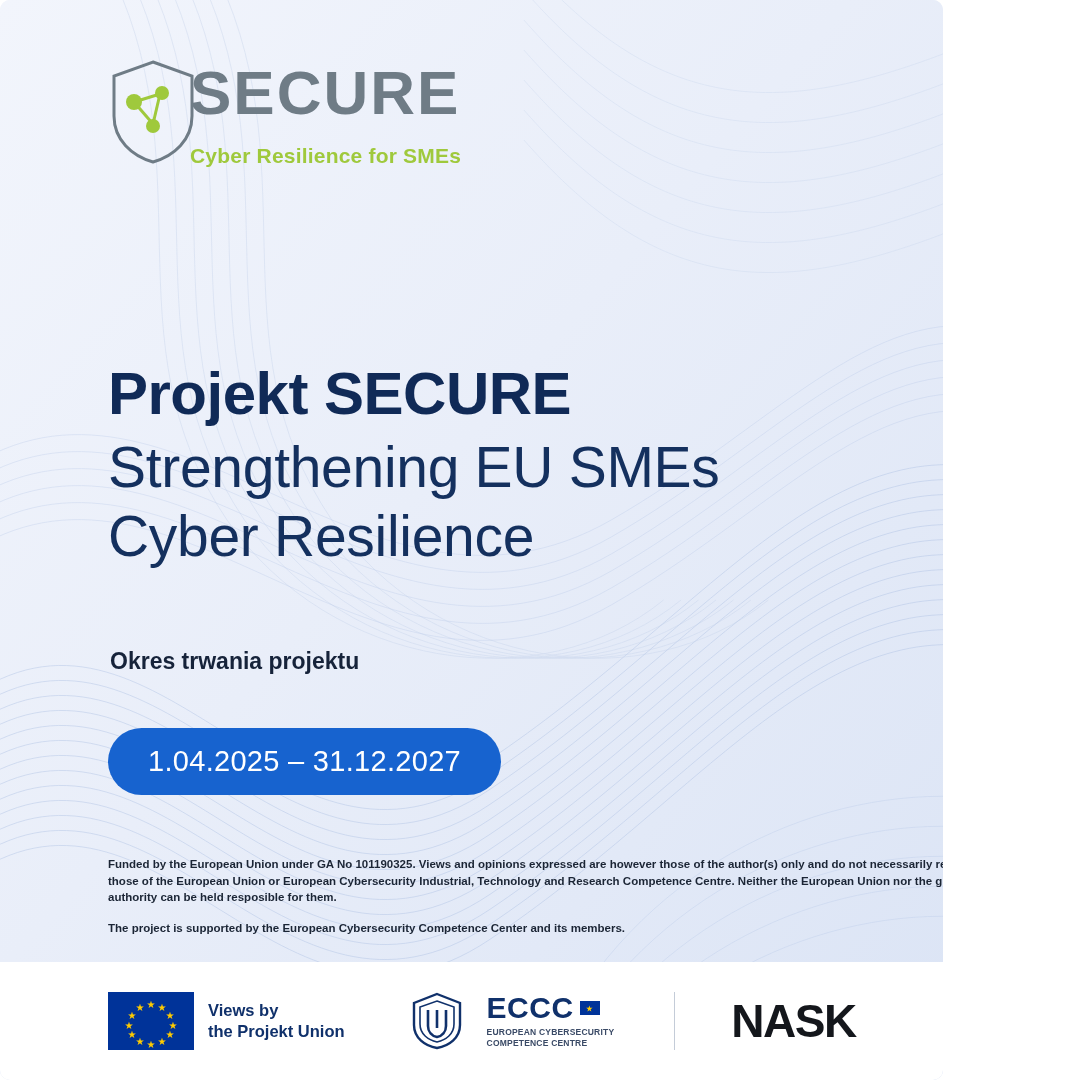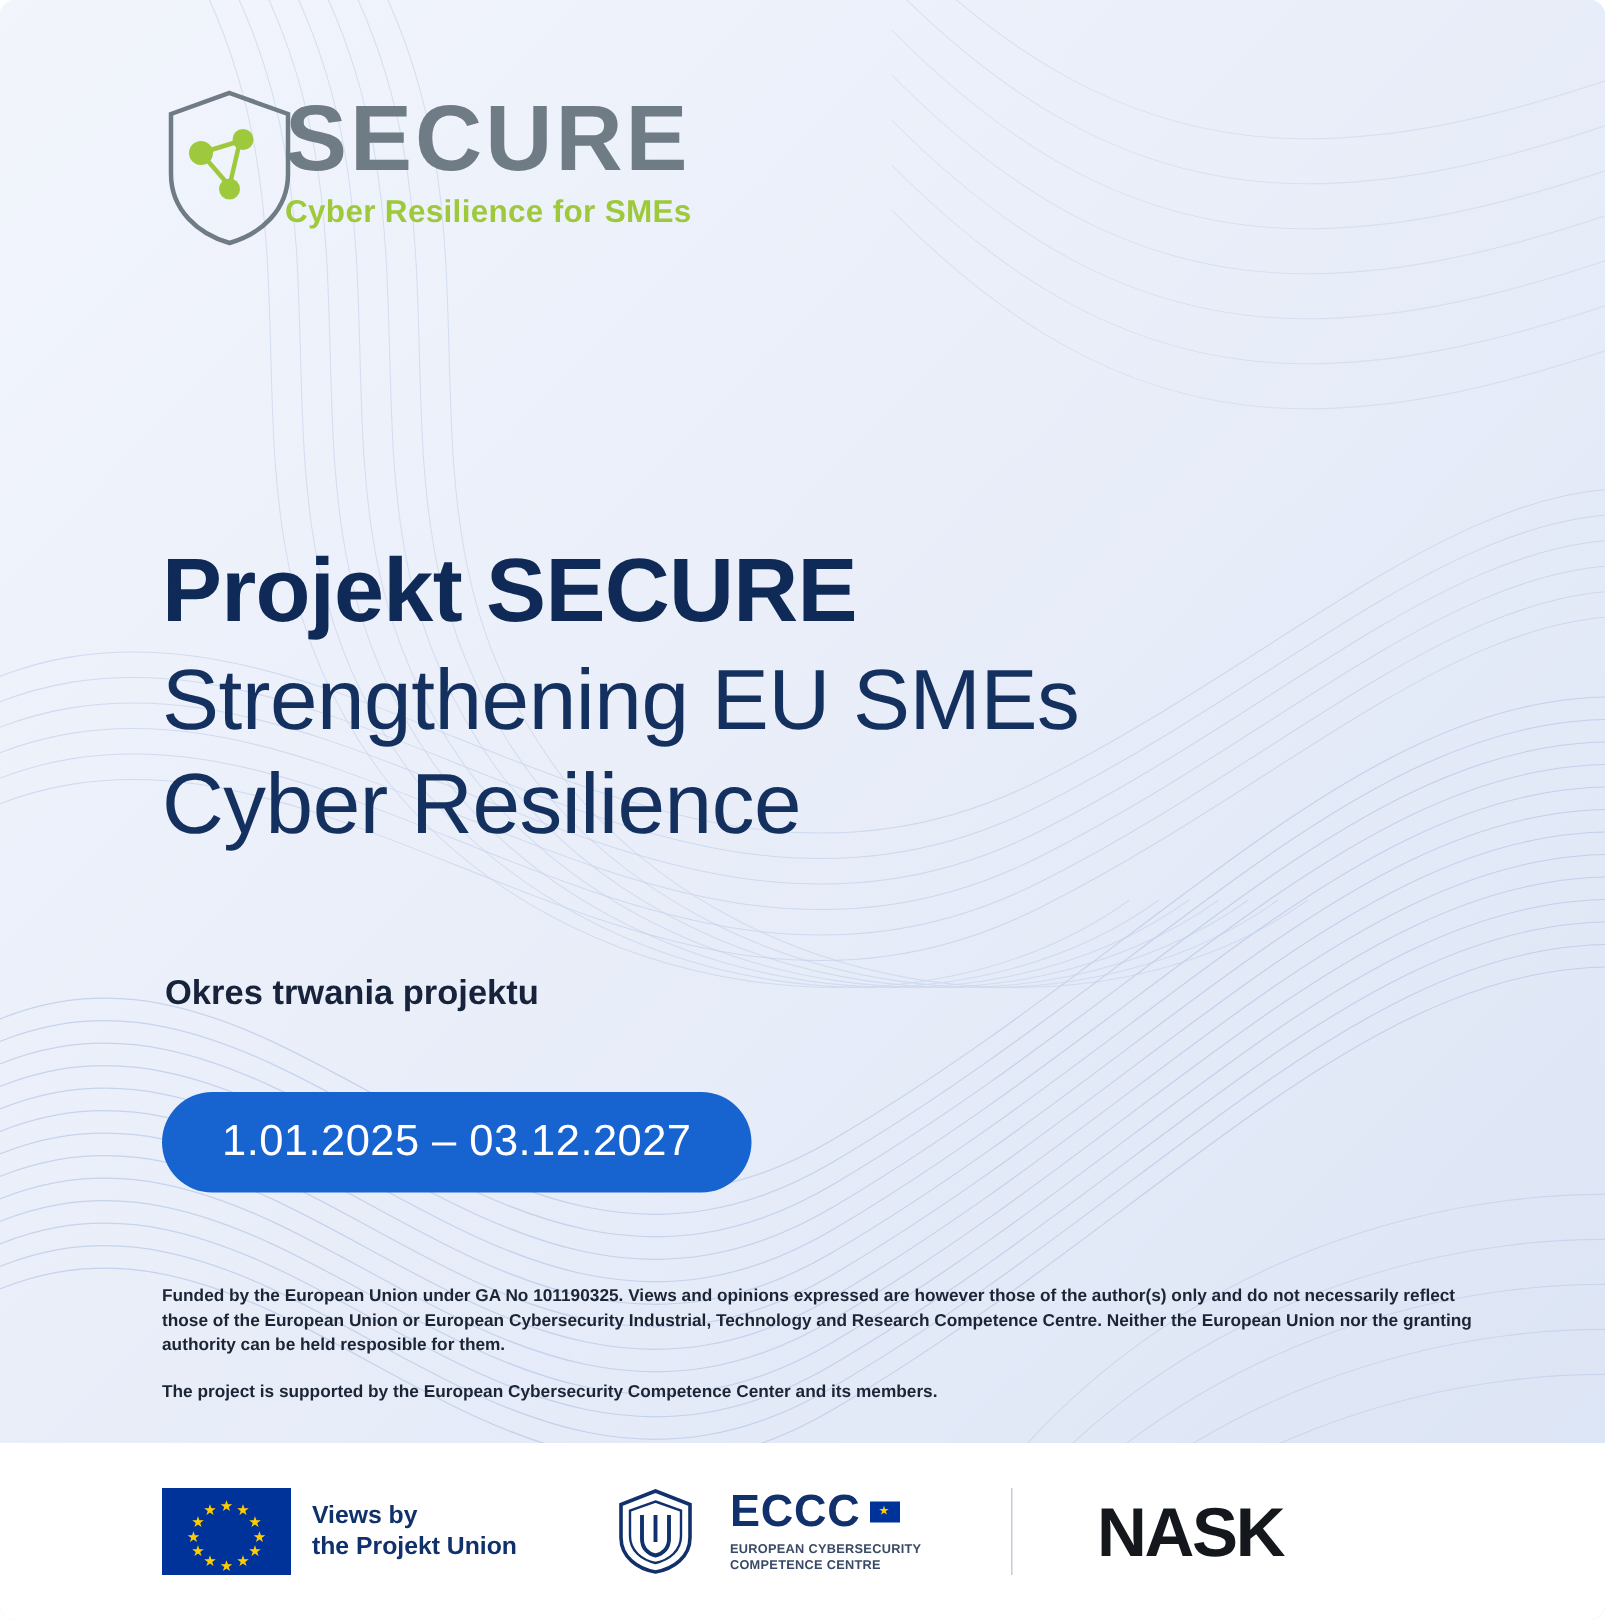--- a/index.html
+++ b/index.html
@@ -8,21 +8,21 @@
   }
   body {
     width: 1080px;
     height: 1080px;
     font-family: "Liberation Sans", sans-serif;
     background: #ffffff;
     overflow: hidden;
   }
   .poster {
     position: relative;
-    width: 1070px;
+    width: 943px;
     height: 1080px;
     overflow: hidden;
     background: linear-gradient(135deg, #eef2fa 0%, #e6ecf8 35%, #eaf0fa 60%, #dfe7f6 100%);
     border-radius: 10px;
   }
   .bg-waves {
     position: absolute;
     inset: 0;
     width: 100%;
     height: 100%;
@@ -55,21 +55,21 @@
   }
   .logo-title {
     font-size: 62px;
     font-weight: bold;
     letter-spacing: 2px;
     color: #6f7c86;
     line-height: 1;
     font-family: "Liberation Sans", sans-serif;
   }
   .logo-sub {
-    margin-top: 6px;
+    margin-top: 20px;
     font-size: 21px;
     font-weight: bold;
     color: #9fc93c;
     letter-spacing: 0.2px;
   }
 
   
   .headline {
     position: absolute;
     left: 108px;
@@ -331,21 +331,21 @@
 
     <div class="headline">
       <div class="line1">
         <span>Projekt </span><span class="strong">SECURE</span>
       </div>
       <div class="line2">Strengthening EU SMEs</div>
       <div class="line3">Cyber Resilience</div>
     </div>
 
     <div class="duration-label">Okres trwania projektu</div>
-    <div class="duration-pill">1.01.2025 – 03.12.2027</div>
+    <div class="duration-pill">1.04.2025 – 31.12.2027</div>
 
     <div class="disclaimer">
       <p>Funded by the European Union under GA No 101190325. Views and opinions expressed are however those of the author(s) only and do not necessarily reflect those of the European Union or European Cybersecurity Industrial, Technology and Research Competence Centre. Neither the European Union nor the granting authority can be held resposible for them.</p>
       <p class="second">The project is supported by the European Cybersecurity Competence Center and its members.</p>
     </div>
 
     <div class="footer">
       <div class="footer-inner">
 
         <div class="eu-logo">

